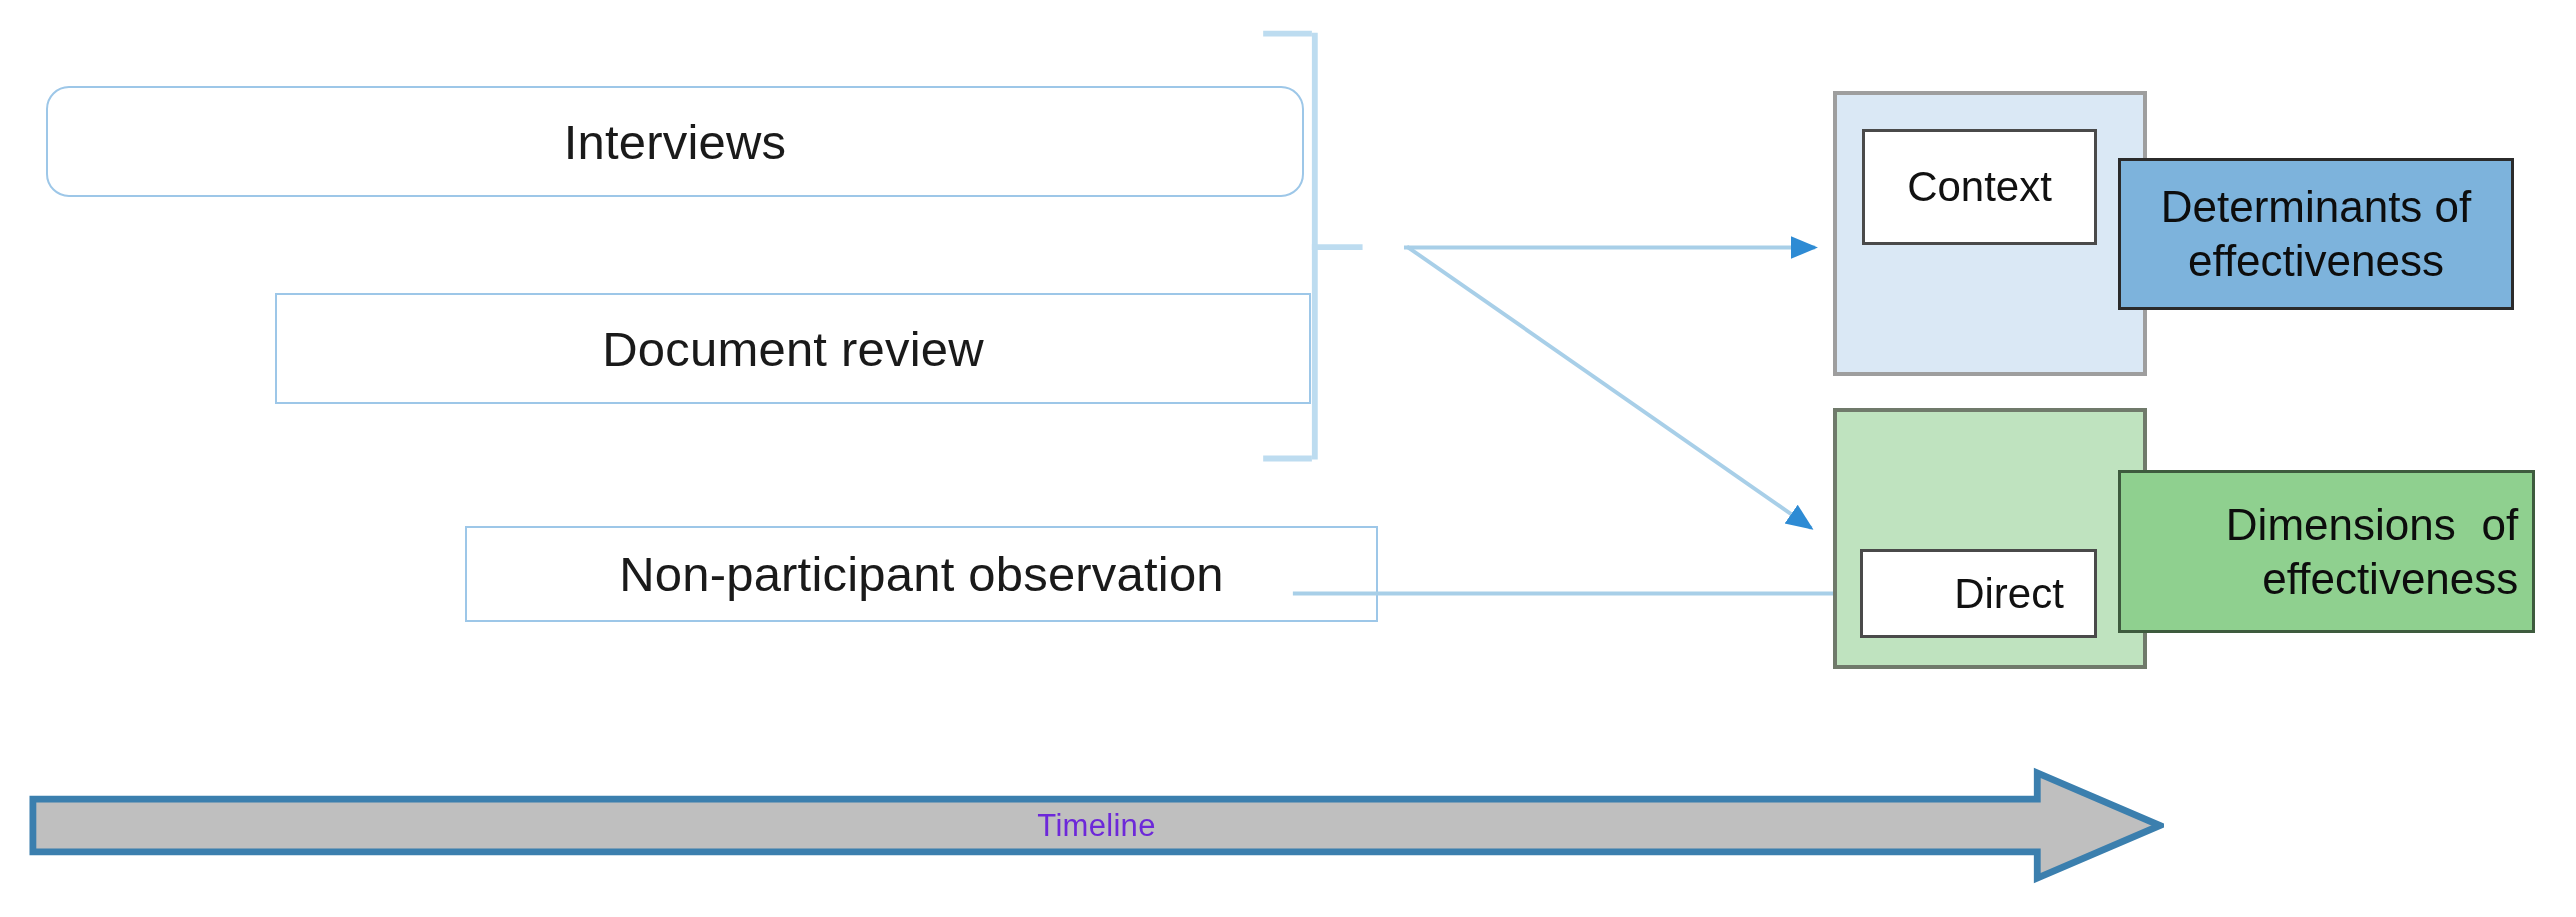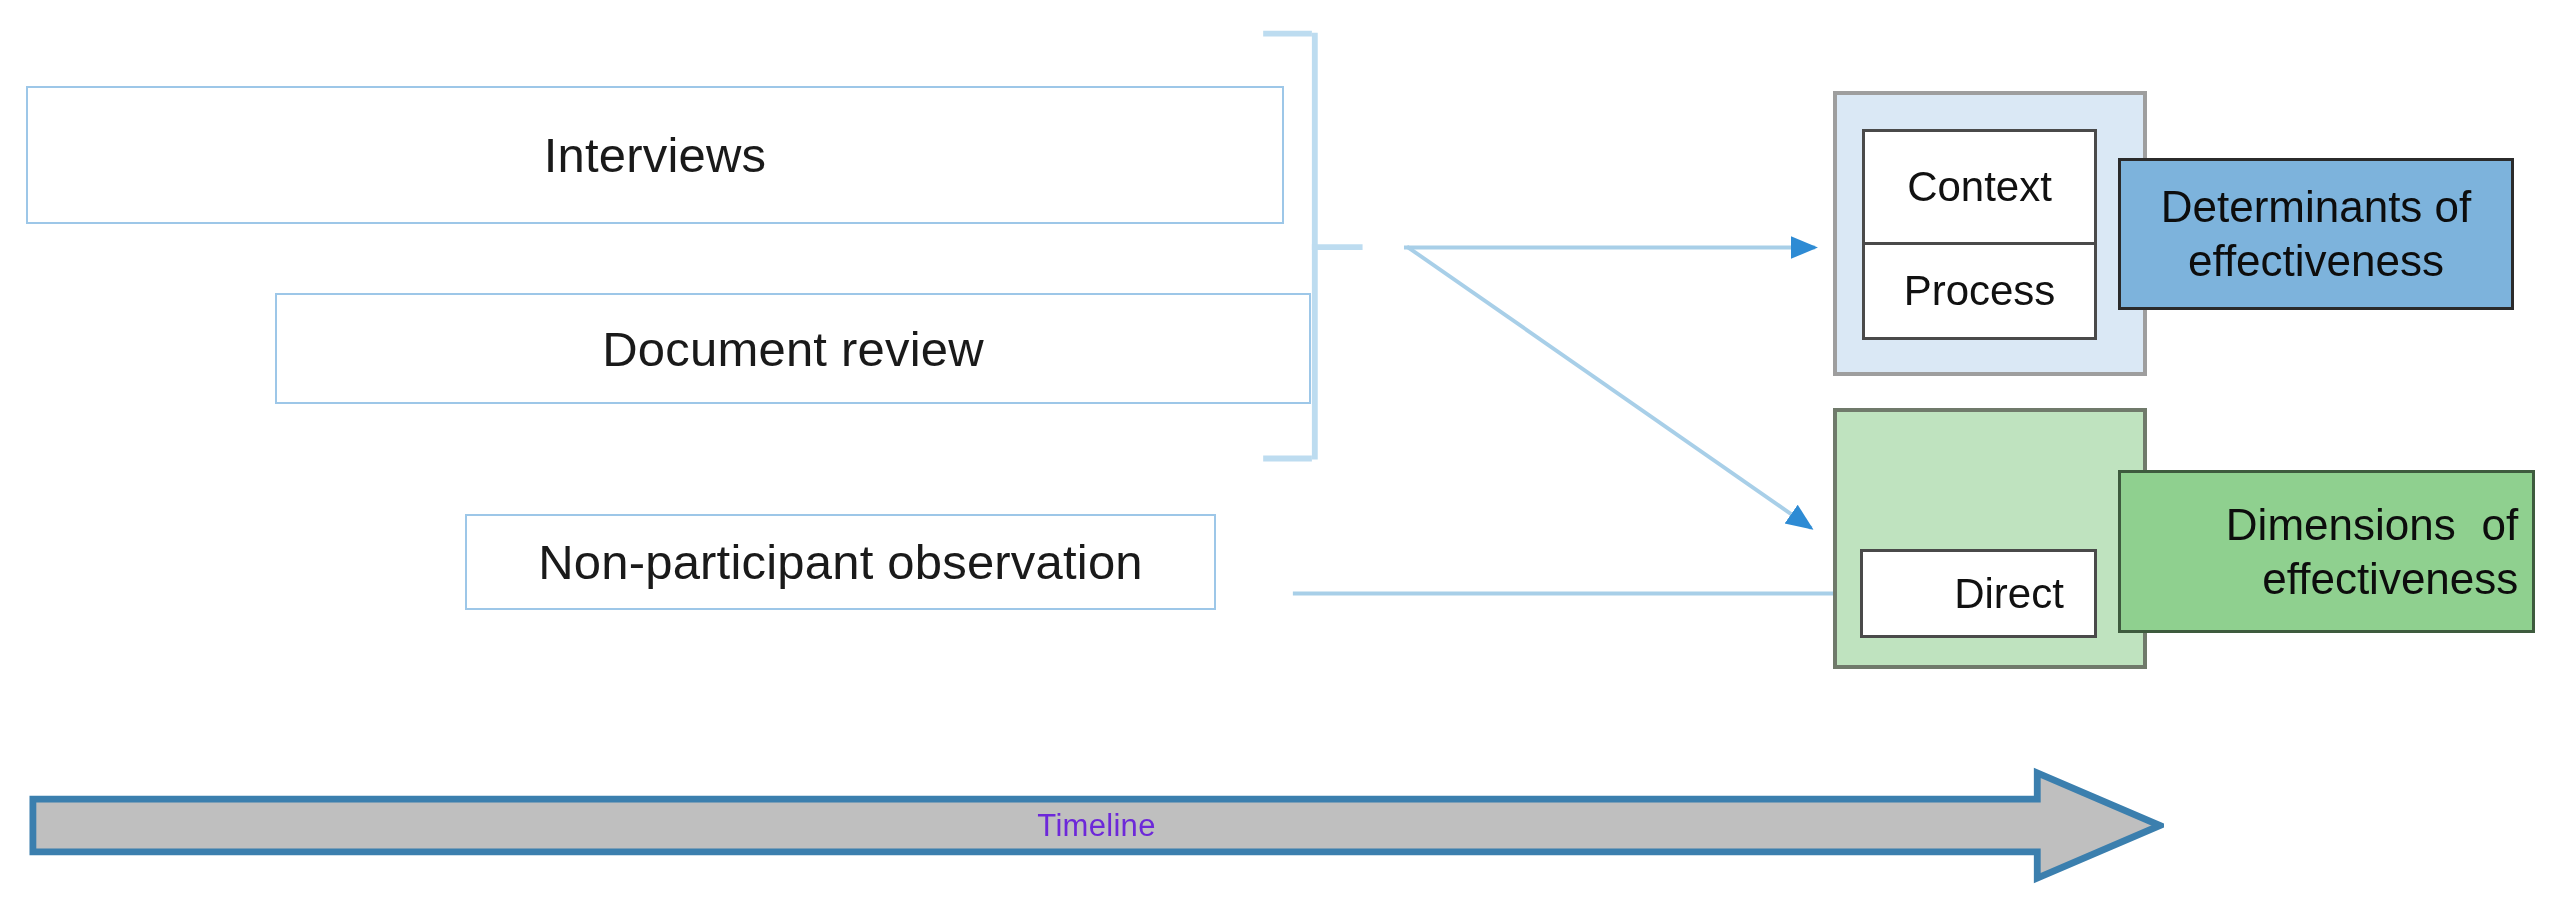--- a/index.html
+++ b/index.html
@@ -27,23 +27,23 @@
     display: flex;
     align-items: center;
     justify-content: center;
   }
   .method-box .label {
     font-size: 49px;
     color: #1a1a1a;
     letter-spacing: 0.2px;
     white-space: nowrap;
   }
-  #box-interviews { left: 26px;  top: 86px;  width: 1258px; height: 138px; }
+  #box-interviews { left: 46px;  top: 86px;  width: 1258px; height: 111px; border-radius: 23px; }
   #box-document   { left: 255px; top: 293px; width: 1036px; height: 111px; margin-left: 20px; }
-  #box-observation{ left: 465px; top: 514px; width: 751px;  height: 96px;  }
+  #box-observation{ left: 465px; top: 526px; width: 913px;  height: 96px;  }
 
   
   #bracket {
     position: absolute;
     left: 1258px;
     top: 19.5px;
     width: 176px;
     height: 458px;
     pointer-events: none;
   }
@@ -185,23 +185,20 @@
     <path d="M 1443 253 L 1858 542" fill="none" stroke="#A8CFE8" stroke-width="4" marker-end="url(#head-blue)"></path>
 
     <path d="M 1326 609 L 1935 609" fill="none" stroke="#A8CFE8" stroke-width="4" marker-end="url(#head-blue)"></path>
   </svg>
 
   <div class="group-box" id="group-determinants"></div>
 
   <div class="sub-box" id="box-context">
     <span class="label">Context</span>
   </div>
-  <div class="sub-box" id="box-process">
-    <span class="label">Process</span>
-  </div>
 
   <div class="callout" id="callout-determinants">
     <span class="label">Determinants of effectiveness</span>
   </div>
 
   <div class="group-box" id="group-dimensions"></div>
 
   <div class="sub-box" id="box-direct">
     <span class="label">Direct</span>
   </div>

